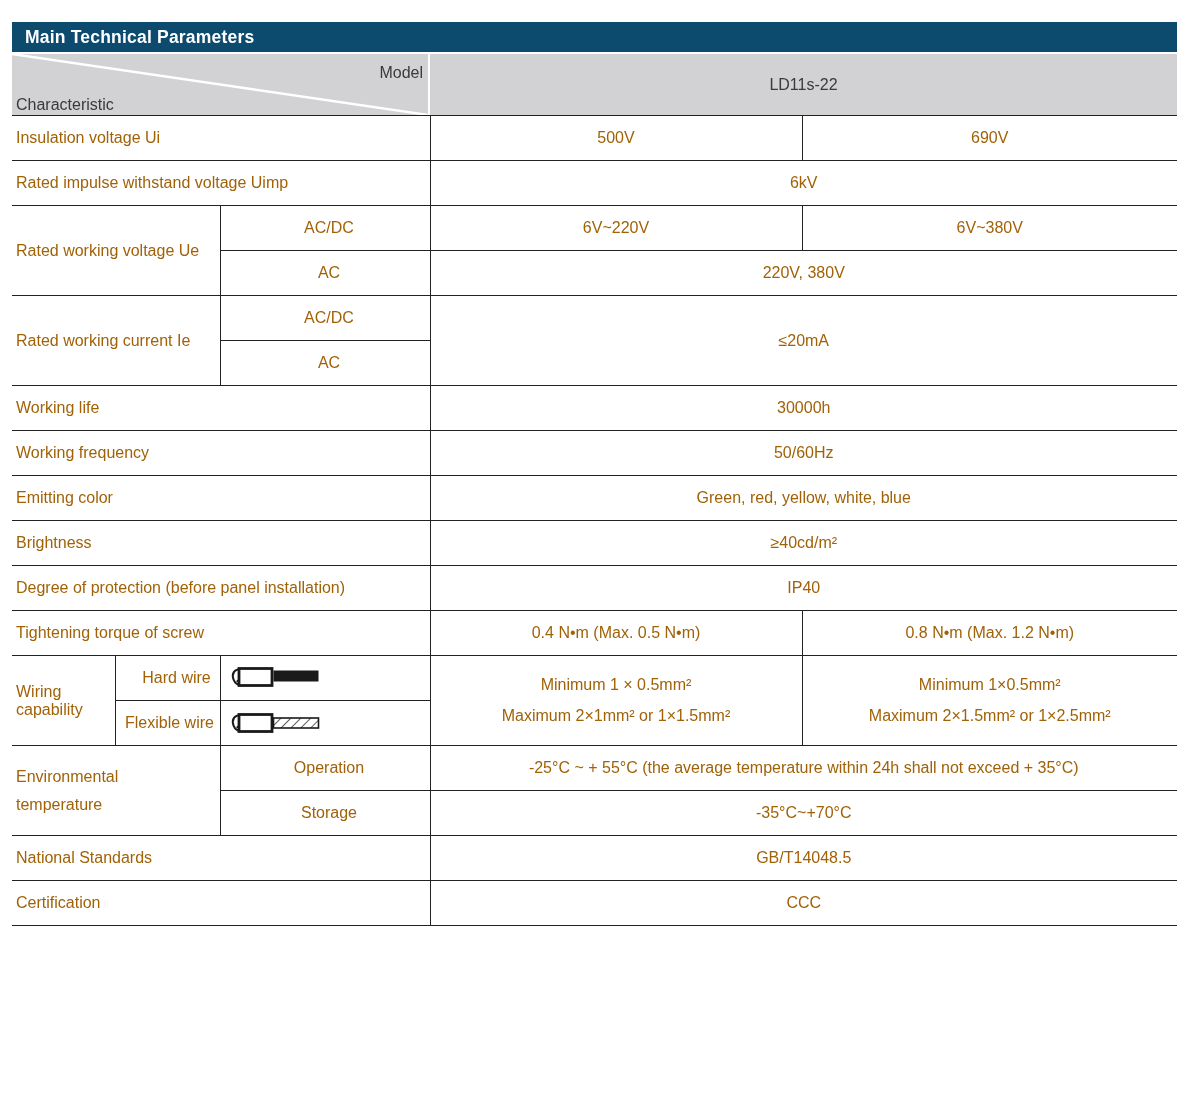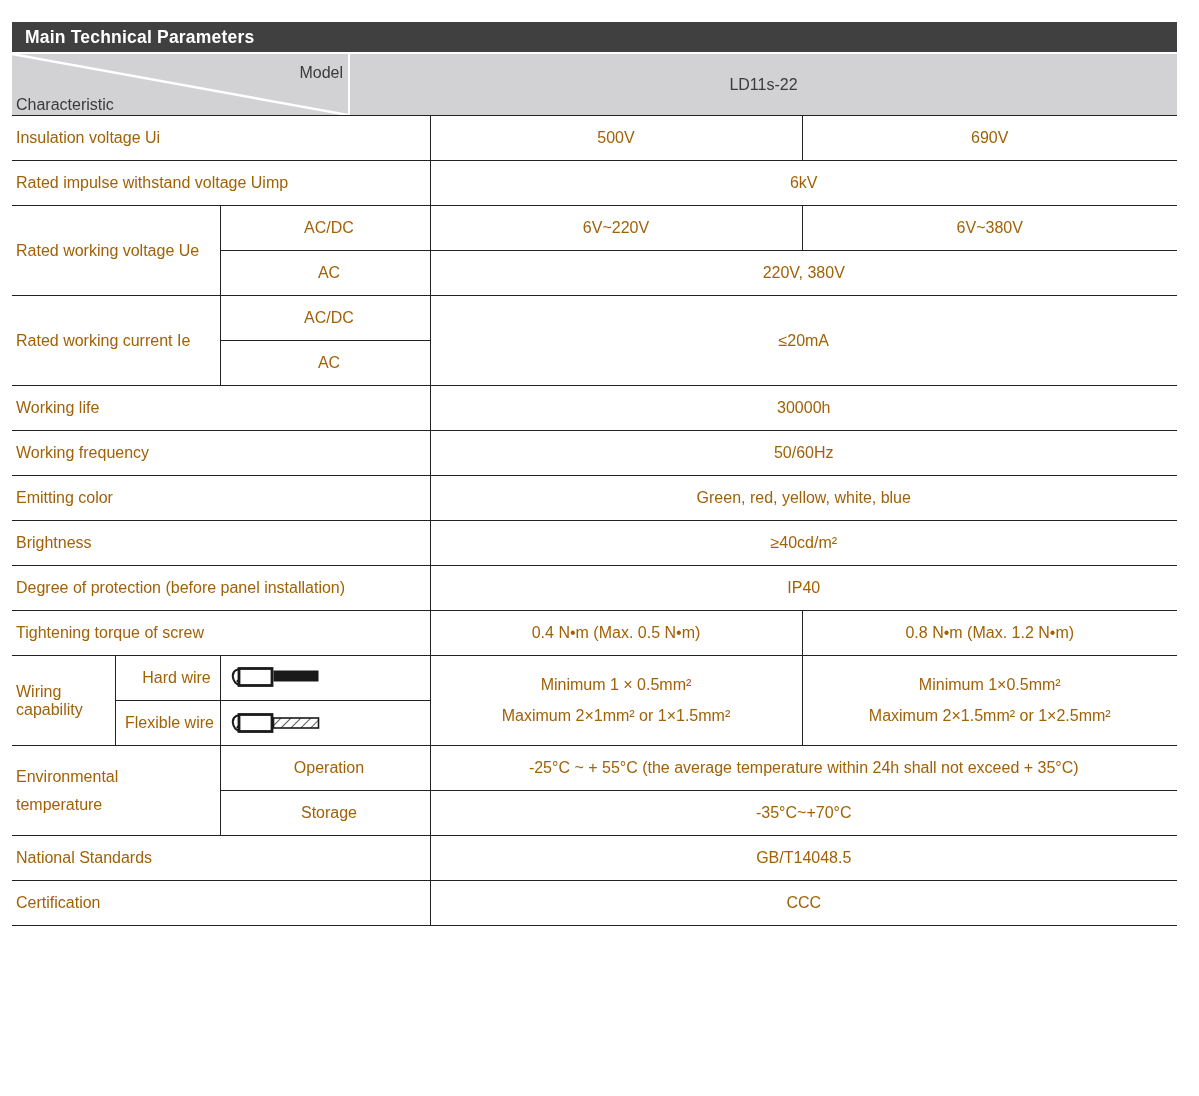--- a/index.html
+++ b/index.html
@@ -1,28 +1,28 @@
 <!DOCTYPE html>
 <html><head>
 <meta charset="utf-8">
 <style>
   html,body { margin:0; padding:0; background:#ffffff; }
   body { width:1199px; height:1096px; font-family:"Liberation Sans", sans-serif; color:#3a3a3a; }
   .page { padding:22px 0 0 12px; }
   .container { width:1165px; }
 
   .title-bar {
-    height:30px; background:#404040; display:flex; align-items:center;
+    height:30px; background:#0c4a6e; display:flex; align-items:center;
     padding-left:13px; box-sizing:border-box; margin-bottom:2px;
   }
   .title-bar span { color:#ffffff; font-size:17.5px; font-weight:bold; letter-spacing:.2px; }
 
   .thead { display:flex; gap:2px; height:61px; }
   .hcell { background:#d2d2d4; font-size:16px; color:#3a3a3a; box-sizing:border-box; }
-  .hcell.c1 { width:336px; position:relative; }
+  .hcell.c1 { width:416px; position:relative; }
   .hcell.c2 { width:370px; display:flex; align-items:center; justify-content:center; }
   .hcell.c3 { flex:1; display:flex; align-items:center; justify-content:center; }
   .diag-svg { position:absolute; left:0; top:0; width:100%; height:100%; display:block; }
   .model-label { position:absolute; top:10px; right:5px; }
   .charac-label { position:absolute; bottom:1px; left:4px; }
 
   table.spec { border-collapse:collapse; table-layout:fixed; width:1165px; }
   td {
     border:1.6px solid #222222; height:44px; font-size:16px; color:#a16207;
     text-align:center; vertical-align:middle; padding:0; overflow:hidden;

